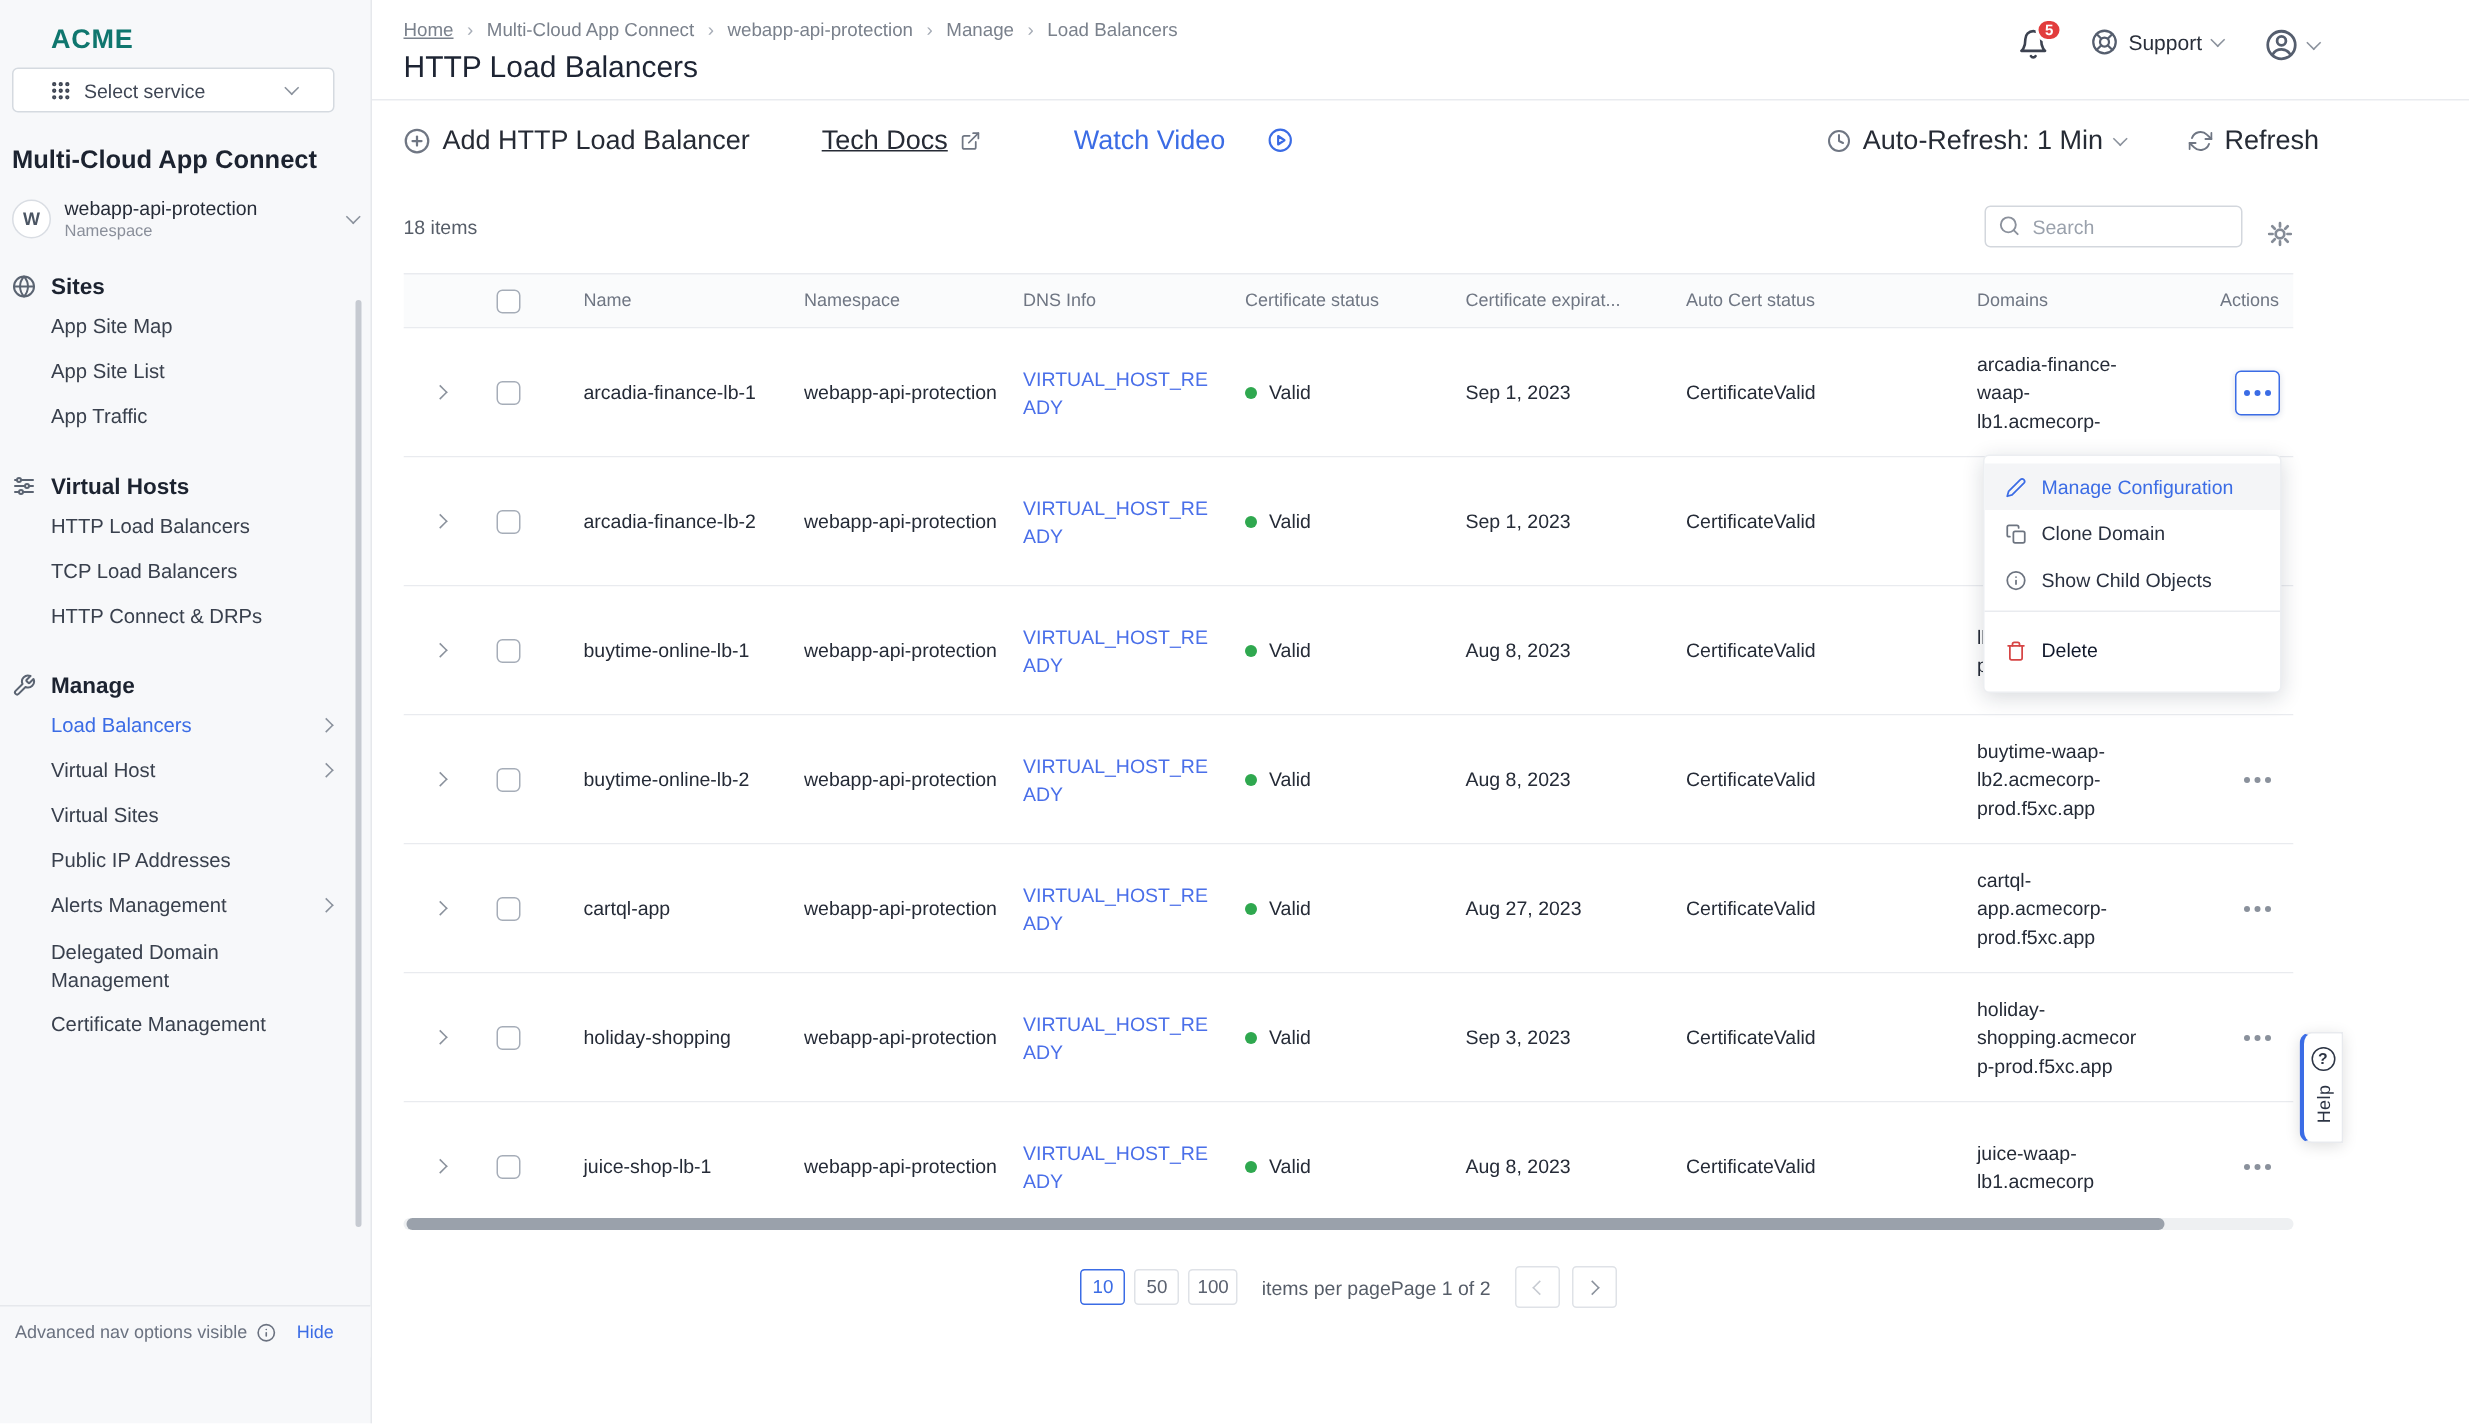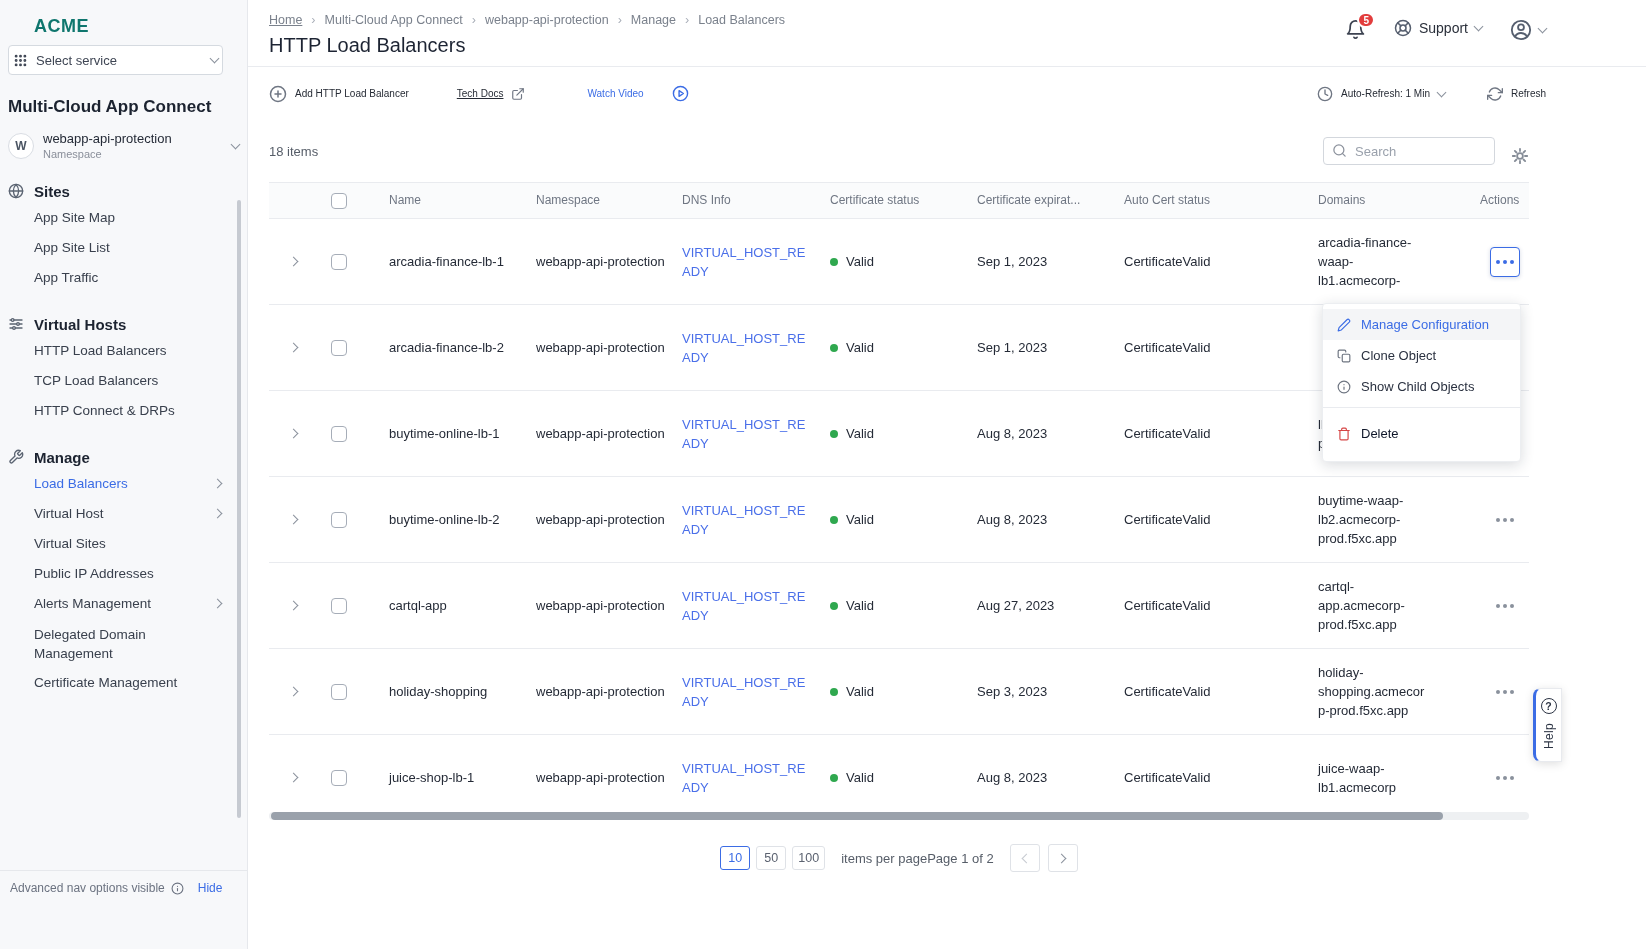--- a/index.html
+++ b/index.html
@@ -4,21 +4,21 @@
 <style>
   * { margin:0; padding:0; box-sizing:border-box; }
   html,body { width:1646px; height:949px; overflow:hidden; }
   body { font-family:"Liberation Sans", sans-serif; font-size:13px; color:#252b37; background:#fff; position:relative; }
   .app { display:flex; width:100%; height:100%; }
 
   
   .sidebar { width:248px; background:#f7f8fa; border-right:1px solid #e6e8ec; display:flex; flex-direction:column; position:relative; flex:none; }
   .side-nav { flex:1; overflow:hidden; padding:16px 0 0 0; }
   .logo { font-size:18px; font-weight:700; color:#0f766e; letter-spacing:.5px; margin:0 0 8px 34px; }
-  .svc { margin:8px 24px 0 8px; height:30px; background:#fff; border:1px solid #d5dae0; border-radius:4px; display:flex; align-items:center; gap:8px; padding:0 4px; color:#3f4654; cursor:pointer; }
+  .svc { margin:8px 24px 0 8px; height:30px; background:#fff; border:1px solid #d5dae0; border-radius:4px; display:flex; align-items:center; gap:8px; padding:0 24px; color:#3f4654; cursor:pointer; }
   .svc .grow { flex:1; }
   .ptitle { margin:22px 8px 0 8px; font-size:17px; font-weight:700; color:#1c2330; }
   .nsrow { margin:14px 8px 0 8px; display:flex; align-items:center; gap:9px; cursor:pointer; }
   .nsavatar { width:26px; height:26px; border-radius:50%; background:#fff; border:1px solid #d9dde3; color:#4b5563; font-weight:600; font-size:12px; display:flex; align-items:center; justify-content:center; flex:none; }
   .nsname { flex:1; display:flex; flex-direction:column; }
   .nsname b { font-weight:400; font-size:13px; color:#252b37; }
   .nsname i { font-style:normal; font-size:11px; color:#8a8f9a; margin-top:2px; }
   .nav-sec { margin-top:19px; }
   .sec-head { display:flex; align-items:center; gap:10px; padding:0 8px; height:24px; font-size:15px; font-weight:700; color:#1c2330; }
   .sec-head svg { color:#5b6472; }
@@ -39,21 +39,21 @@
   .crumb:not(:last-child)::after { content:"›"; margin:0 9px; color:#a7adb7; text-decoration:none; display:inline-block; }
   .ptitle2 { margin-top:7px; font-size:20px; font-weight:500; color:#1d2433; }
   .hright { display:flex; align-items:flex-start; gap:28px; padding-top:6px; }
   .bellwrap { position:relative; cursor:pointer; color:#3c4250; }
   .badge { position:absolute; top:-7px; right:-9px; min-width:16px; height:16px; border-radius:9px; background:#e23d3d; color:#fff; font-size:10px; font-weight:700; display:flex; align-items:center; justify-content:center; padding:0 4px; border:2px solid #fff; }
   .support, .account { display:flex; align-items:center; gap:7px; cursor:pointer; color:#2a2f3a; font-size:14px; }
   .support svg, .account svg { color:#555e6e; }
 
   .mc-toolbar { height:53px; display:flex; align-items:center; justify-content:space-between; padding:0 100px 0 21px; }
   .tl { display:flex; align-items:center; }
-  .tbtn { display:flex; align-items:center; gap:8px; font-size:10px; color:#262b35; cursor:pointer; }
+  .tbtn { display:flex; align-items:center; gap:8px; font-size:18px; color:#262b35; cursor:pointer; }
   .tbtn svg { color:#6f7683; }
   .techdocs { margin-left:48px; text-decoration:underline; }
   .watch { margin-left:62px; color:#3b6ce5;gap:28px; }
   .watch svg { color:#3b6ce5; }
   .tr-right { display:flex; align-items:center; gap:42px; }
 
   .mc-body { padding:16px 117px 0 21px; }
   .list-top { display:flex; justify-content:space-between; align-items:center; height:30px; margin-bottom:16px; }
   .itemcount { font-size:13px; color:#565d68; }
   .lt-right { display:flex; align-items:flex-end; gap:16px; }
@@ -552,21 +552,21 @@
       <svg class="fic" width="14" height="14" viewBox="0 0 24 24">
           <path d="M17 3a2.83 2.83 0 0 1 4 4L7.5 20.5 2 22l1.5-5.5L17 3z"></path>
         </svg>
       <span>Manage Configuration</span>
     </div>
     <div class="mitem">
       <svg class="fic" width="14" height="14" viewBox="0 0 24 24">
           <rect x="9" y="9" width="13" height="13" rx="2"></rect>
           <path d="M5 15H4a2 2 0 0 1-2-2V4a2 2 0 0 1 2-2h9a2 2 0 0 1 2 2v1"></path>
         </svg>
-      <span>Clone Object</span>
+      <span>Clone Domain</span>
     </div>
     <div class="mitem">
       <svg class="fic" width="14" height="14" viewBox="0 0 24 24">
           <circle cx="12" cy="12" r="10"></circle>
           <line x1="12" y1="16" x2="12" y2="12"></line>
           <line x1="12" y1="8" x2="12.01" y2="8"></line>
         </svg>
       <span>Show Child Objects</span>
     </div>
   </div>

